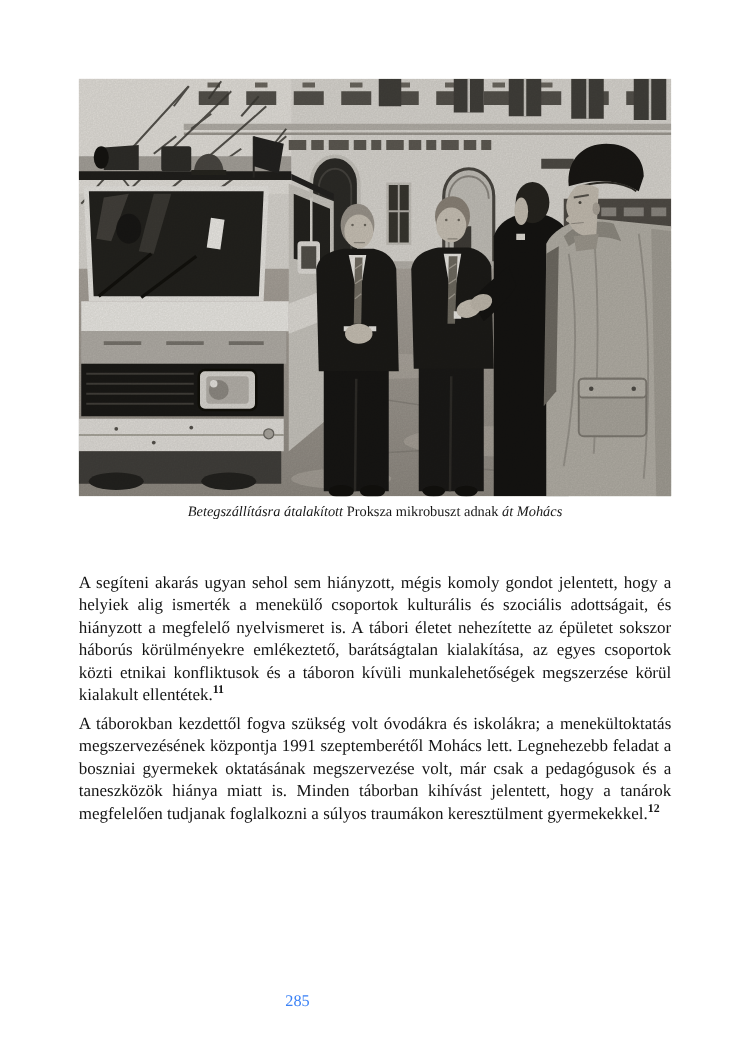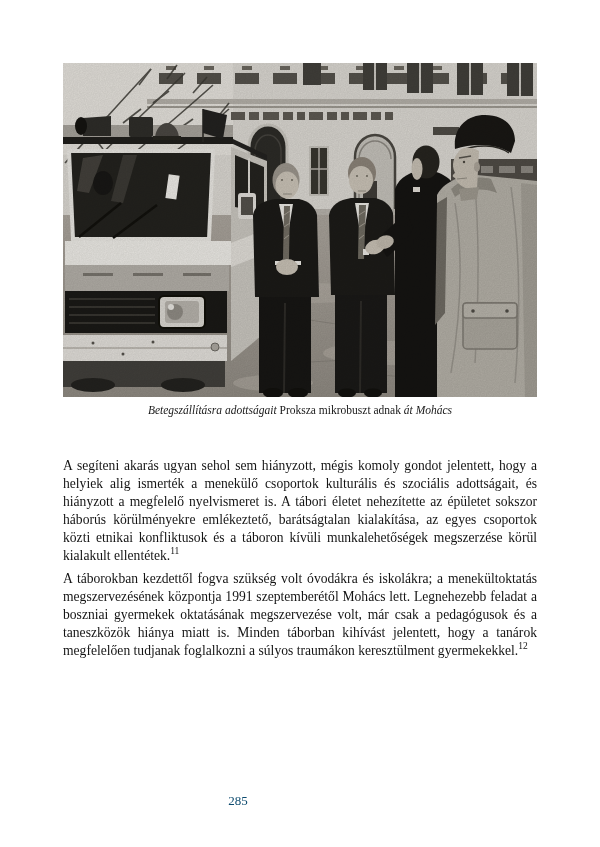--- a/index.html
+++ b/index.html
@@ -23,24 +23,24 @@
   }
   .caption .it{font-style:italic;}
   .body-text{
     position:absolute;left:63px;top:457px;width:474px;
     font-size:13.6px;line-height:18px;
     text-align:justify;
     color:#141414;
   }
   .body-text p{margin:0;}
   .body-text p + p{margin-top:5px;}
-  .body-text sup{font-size:70%;line-height:0;}
+  .body-text sup{font-size:70%;line-height:0;font-weight:bold;}
   .page-number{
     position:absolute;left:0;top:793px;width:476px;
-    text-align:center;font-size:13px;color:#0c4a6e;
+    text-align:center;font-size:13px;color:#3b82f6;
   }
 </style>
 </head>
 <body>
 
 <div class="page">
 
   <figure class="photo-figure">
     <svg viewBox="0 0 474 334" xmlns="http://www.w3.org/2000/svg">
       <defs>
@@ -318,21 +318,21 @@
         <line x1="394" y1="116" x2="404" y2="115" stroke="#8f8a80" stroke-width="1"></line>
         <ellipse cx="414" cy="104" rx="3" ry="5" fill="#a8a196"></ellipse>
         <polygon points="396,126 416,124 414,136 398,138" fill="#9c978d"></polygon>
       </g>
 
       <rect width="474" height="334" filter="url(#grain)" opacity="0.10"></rect>
     </svg>
   </figure>
 
   <figcaption class="caption">
-    <div><span class="it">Betegszállításra adottságait </span><span>Proksza mikrobuszt adnak </span><span class="it">át Mohács</span>
+    <div><span class="it">Betegszállításra átalakított </span><span>Proksza mikrobuszt adnak </span><span class="it">át Mohács</span>
     </div>
   </figcaption>
 
   <div class="body-text">
     <p><span>A segíteni akarás ugyan sehol sem hiányzott, mégis komoly gondot jelentett, hogy a helyiek alig ismerték a menekülő csoportok kulturális és szociális adottságait, és hiányzott a megfelelő nyelvismeret is. A tábori életet nehezítette az épületet sokszor háborús körülményekre emlékeztető, barátságtalan kialakítása, az egyes csoportok közti etnikai konfliktusok és a táboron kívüli munkalehetőségek megszerzése körül kialakult ellentétek.</span><sup>11</sup>
     </p>
     <p><span>A táborokban kezdettől fogva szükség volt óvodákra és iskolákra; a menekültoktatás megszervezésének központja 1991 szeptemberétől Mohács lett. Legnehezebb feladat a boszniai gyermekek oktatásának megszervezése volt, már csak a pedagógusok és a taneszközök hiánya miatt is. Minden táborban kihívást jelentett, hogy a tanárok megfelelően tudjanak foglalkozni a súlyos traumákon keresztülment gyermekekkel.</span><sup>12</sup>
     </p>
   </div>
 

